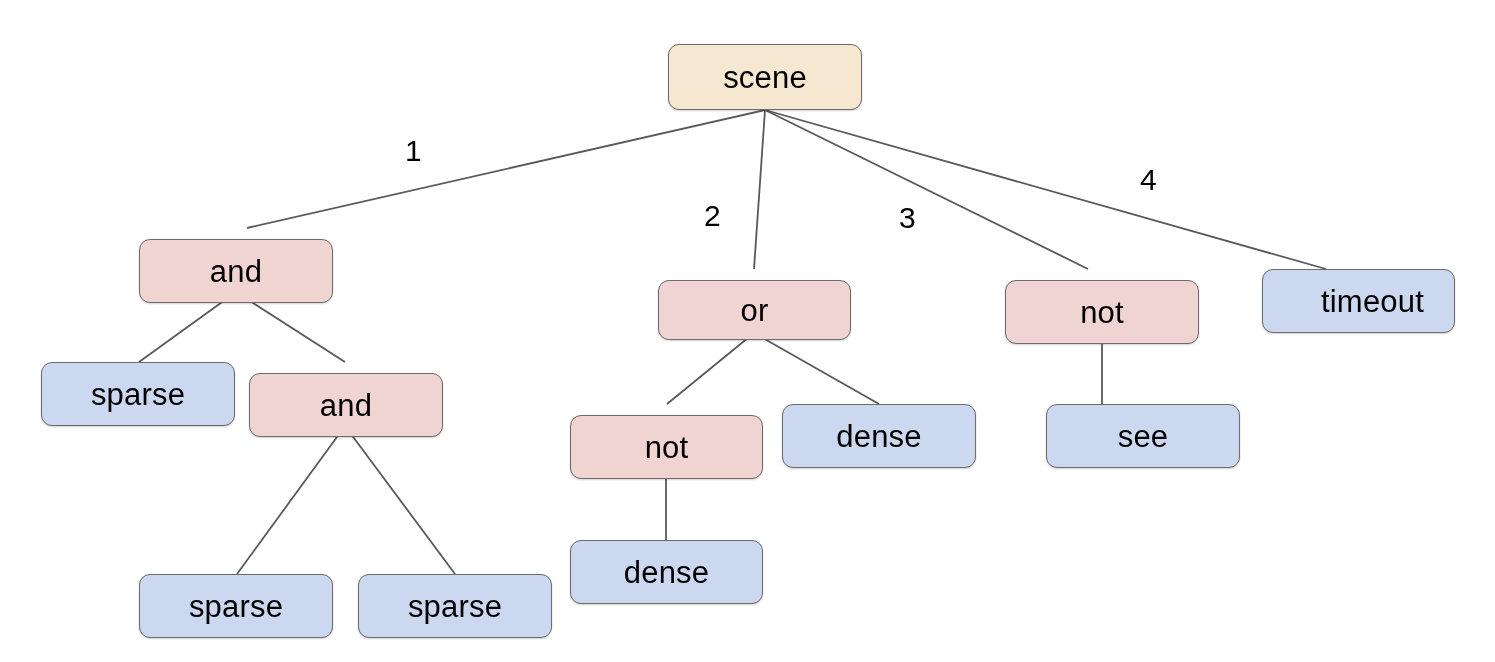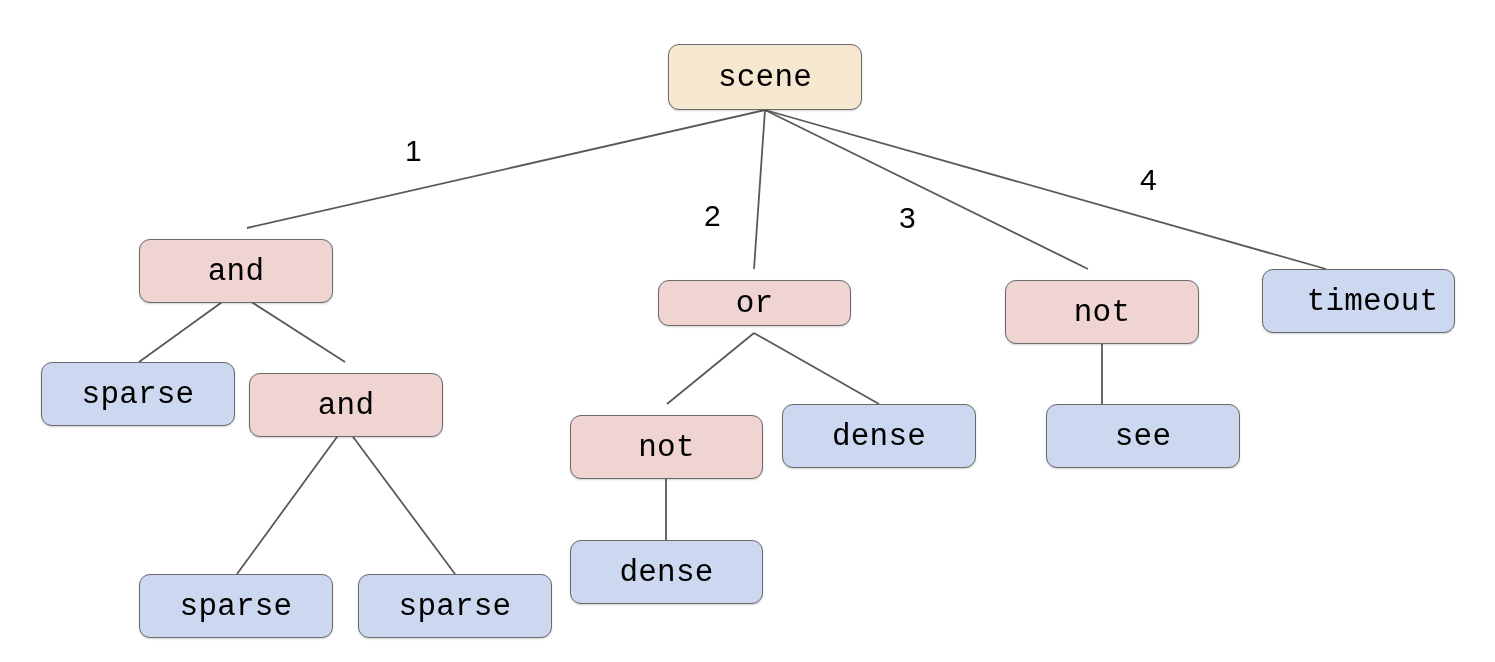--- a/index.html
+++ b/index.html
@@ -29,21 +29,20 @@
     border-radius: 11px;
     display: flex;
     align-items: center;
     justify-content: center;
     color: #000000;
     font-size: 31px;
     line-height: 1;
     letter-spacing: 0.2px;
     white-space: nowrap;
     box-shadow: 0 1px 2px rgba(0,0,0,0.18);
-    font-family: Liberation Mono, monospace;
   }
   .node-root { background: #f6e7d1; }
   .node-op   { background: #efd4d2; margin-top: 11px; }
   .node-leaf { background: #ccd8f0; }
   .edge-label {
     position: absolute;
     color: #000000;
     font-size: 30px;
     line-height: 1;
     white-space: nowrap;
@@ -63,21 +62,21 @@
       <line x1="345" y1="426" x2="237" y2="574" stroke="#595959" stroke-width="1.8"></line>
       <line x1="345" y1="426" x2="455" y2="574" stroke="#595959" stroke-width="1.8"></line>
       <line x1="754" y1="333" x2="667" y2="404" stroke="#595959" stroke-width="1.8"></line>
       <line x1="754" y1="333" x2="879" y2="404" stroke="#595959" stroke-width="1.8"></line>
       <line x1="666" y1="468" x2="666" y2="540" stroke="#595959" stroke-width="1.8"></line>
       <line x1="1102" y1="333" x2="1102" y2="404" stroke="#595959" stroke-width="1.8"></line>
     </svg>
   <div id="node-layer">
       <div class="node node-root" style="left: 668px; top: 44px; width: 194px; height: 66px;">scene</div>
       <div class="node node-op" style="left: 139px; top: 228px; width: 194px; height: 64px;">and</div>
-      <div class="node node-op" style="left: 658px; top: 269px; width: 193px; height: 46px; text-align: center;">or</div>
+      <div class="node node-op" style="left: 658px; top: 269px; width: 193px; height: 60px; text-align: center;">or</div>
       <div class="node node-op" style="left: 1005px; top: 269px; width: 194px; height: 64px;">not</div>
       <div class="node node-leaf" style="left: 1262px; top: 269px; width: 193px; height: 64px; padding-left: 28px;">timeout</div>
       <div class="node node-leaf" style="left: 41px; top: 362px; width: 194px; height: 64px;">sparse</div>
       <div class="node node-op" style="left: 249px; top: 362px; width: 194px; height: 64px;">and</div>
       <div class="node node-op" style="left: 570px; top: 404px; width: 193px; height: 64px;">not</div>
       <div class="node node-leaf" style="left: 782px; top: 404px; width: 194px; height: 64px;">dense</div>
       <div class="node node-leaf" style="left: 1005px; top: 404px; width: 194px; height: 64px; margin-left: 41px;">see</div>
       <div class="node node-leaf" style="left: 139px; top: 574px; width: 194px; height: 64px;">sparse</div>
       <div class="node node-leaf" style="left: 358px; top: 574px; width: 194px; height: 64px;">sparse</div>
       <div class="node node-leaf" style="left: 570px; top: 540px; width: 193px; height: 64px;">dense</div>

